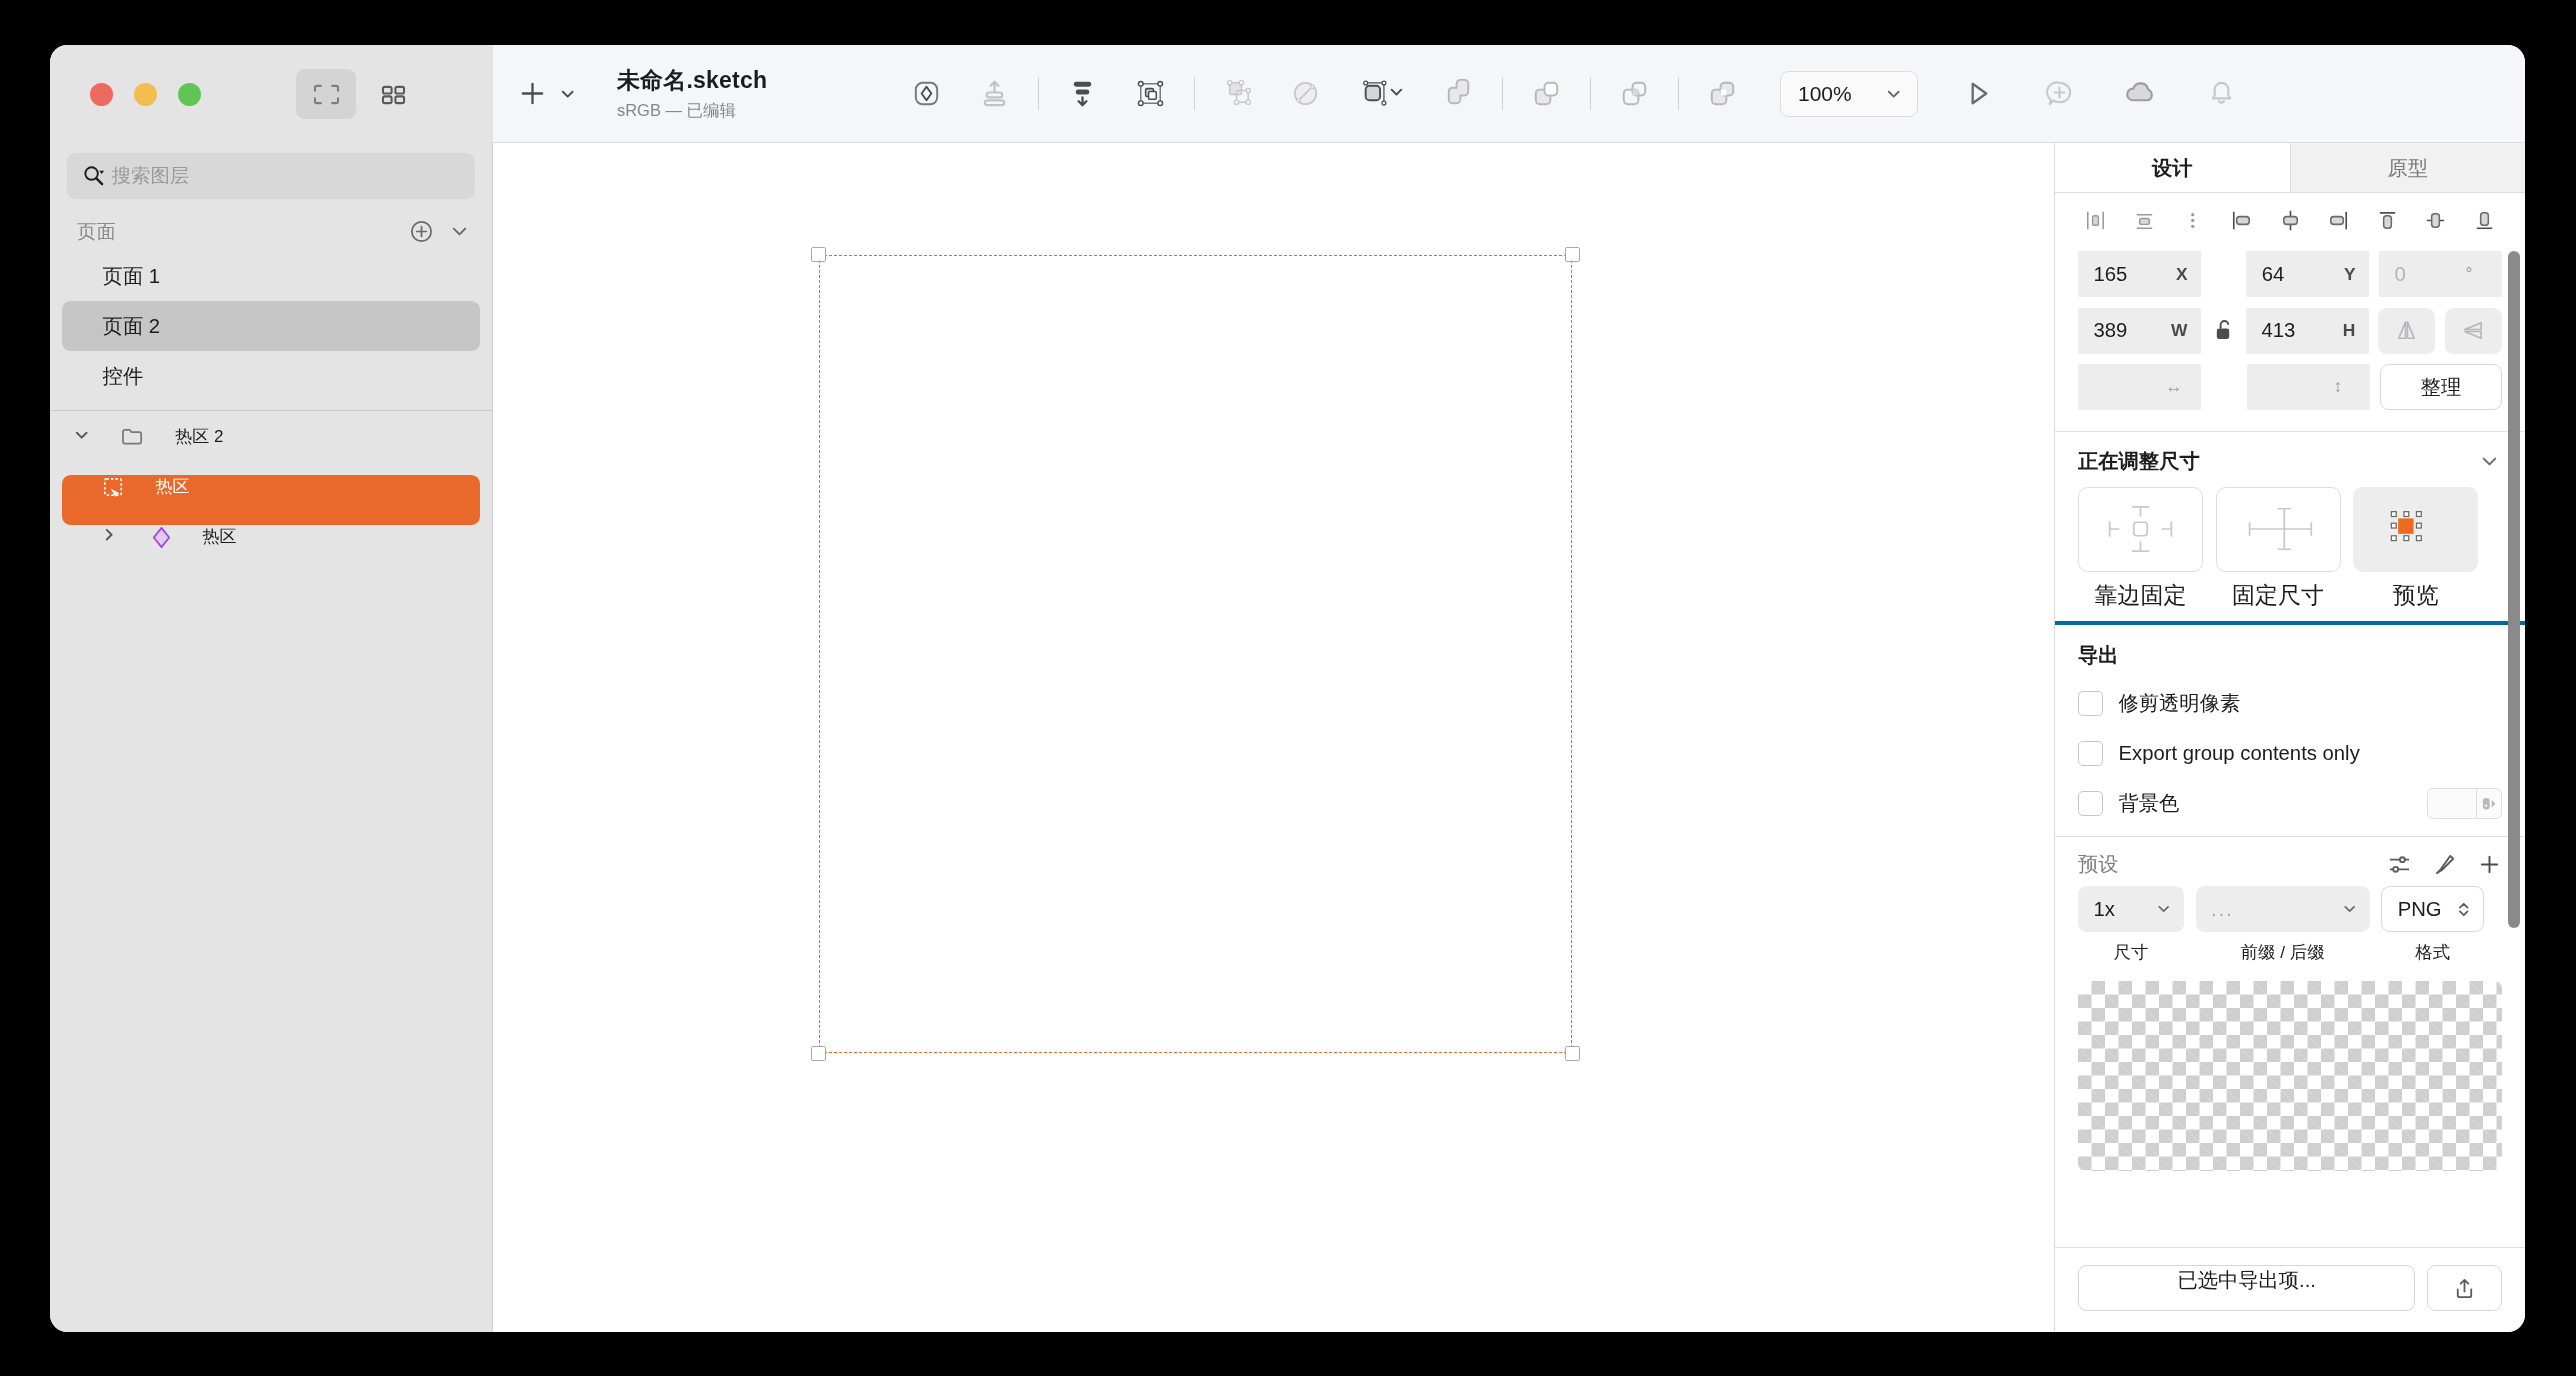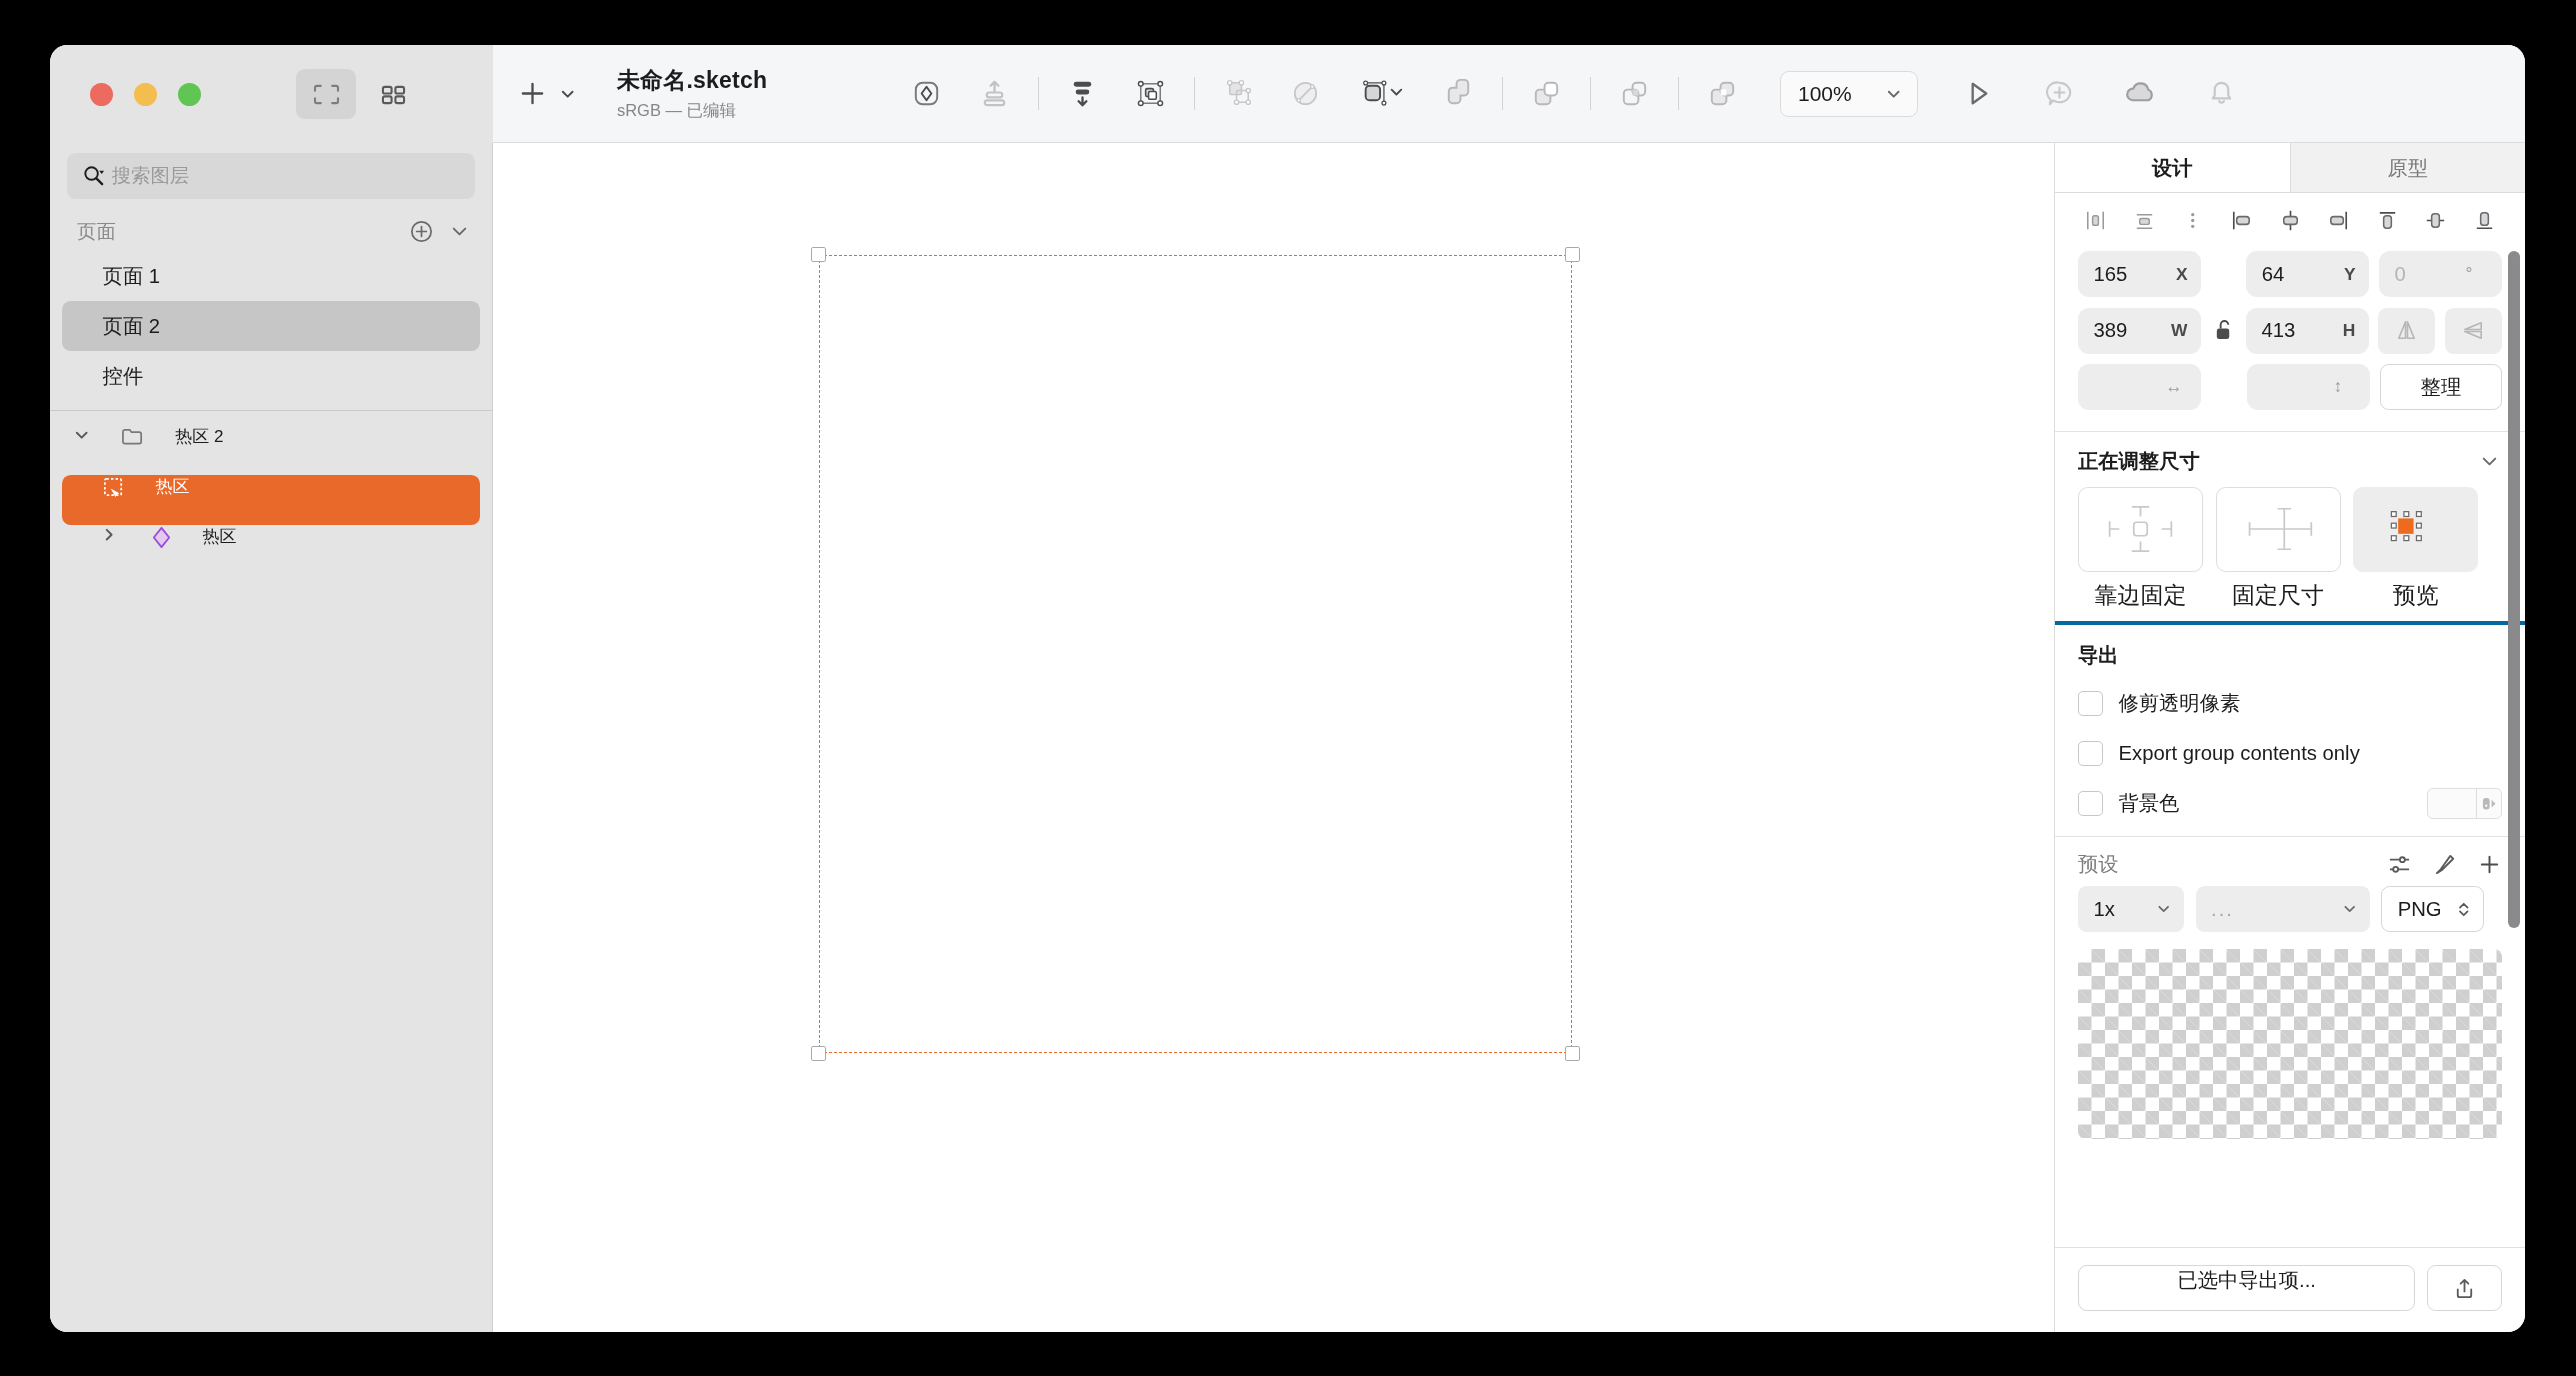--- a/index.html
+++ b/index.html
@@ -221,21 +221,21 @@
   .align-row {
     display: flex; align-items: center; justify-content: space-between;
     padding: 11.6px 23px 9.7px 23px;
   }
   .align-btn { width: 35px; height: 31px; display:flex; align-items:center; justify-content:center; }
   .geom { padding: 5.8px 23px 3.9px 23px; }
   .geom-row { display: flex; align-items: center; gap: 9.7px; margin-bottom: 10.6px; }
   .field {
     height: 46px;
     background: #ededee;
-    border-radius: 11px;
+    border-radius: 1px;
     display: flex; align-items: center; justify-content: space-between;
     padding: 0 13.5px 0 15.5px;
     font-size: 20.3px;
     color: #1c1c1e;
   }
   .field.f1 { width: 128px; }
   .field.f2 { width: 128px; }
   .field.f3 { width: 128px; }
   .field .unit { font-size: 17.4px; color: #4a4a4c; font-weight: 600; }
   .field .unit.light { color: #9b9b9e; font-weight: 400; }
@@ -882,20 +882,25 @@
           </div>
           <div class="pdrop fmt">
             <span>PNG</span>
             <svg width="15.5" height="21" viewBox="0 0 16 22">
               <path d="M4 9 L8 5 L12 9" fill="none" stroke="#5a5a5d" stroke-width="1.8" stroke-linecap="round" stroke-linejoin="round"></path>
               <path d="M4 13 L8 17 L12 13" fill="none" stroke="#5a5a5d" stroke-width="1.8" stroke-linecap="round" stroke-linejoin="round"></path>
             </svg>
           </div>
         </div>
 
+        <div class="preset-labels">
+          <span class="plabel sz">尺寸</span>
+          <span class="plabel pf">前缀 / 后缀</span>
+          <span class="plabel fmt">格式</span>
+        </div>
 
         <div class="thumbwrap">
           <div class="thumb"></div>
         </div>
 
         <div class="iscroll"></div>
       </div>
 
       <div class="insp-footer">
         <div class="exportbtn">

